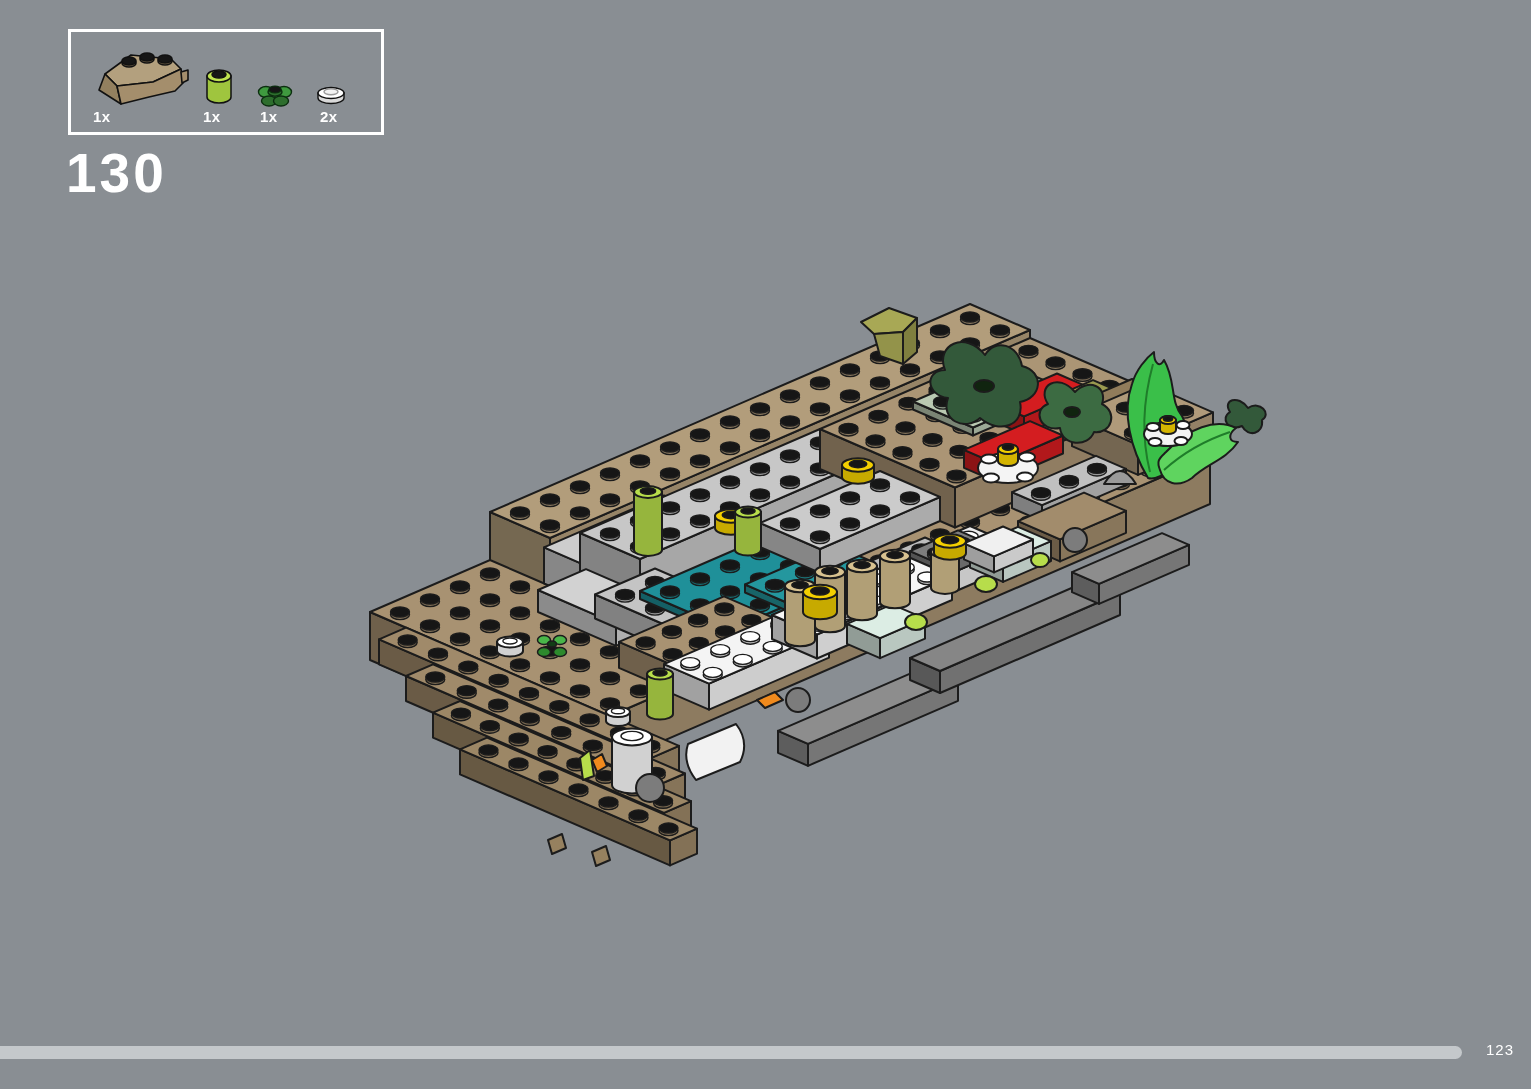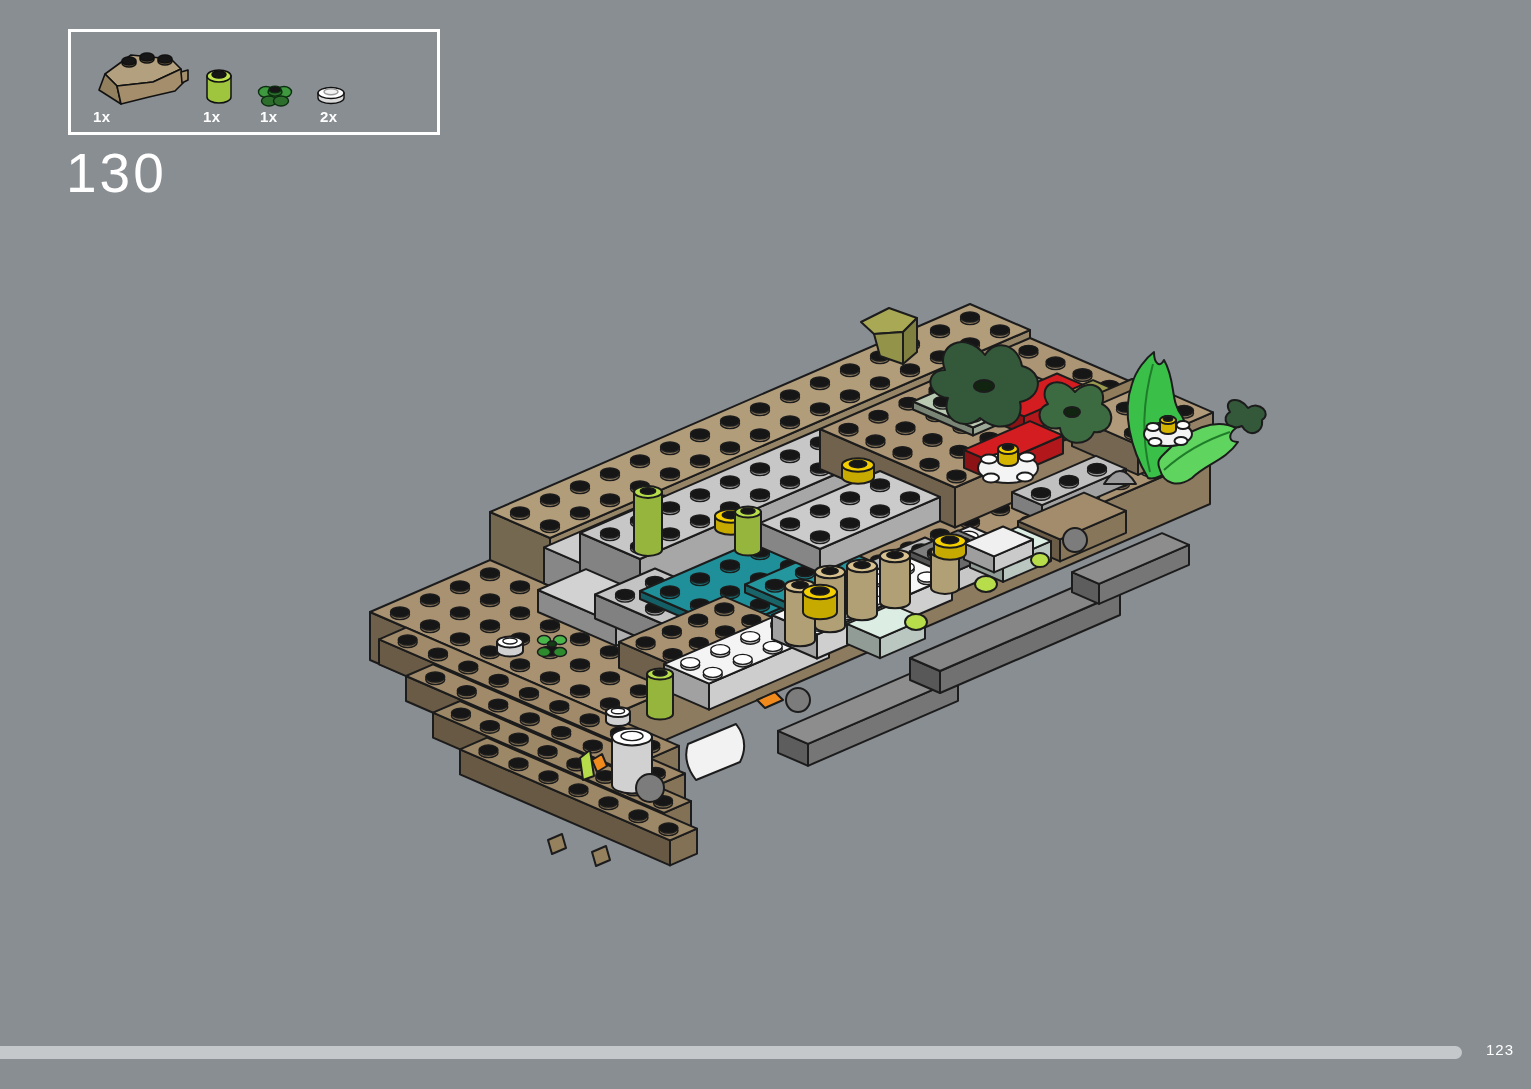--- a/index.html
+++ b/index.html
@@ -4,35 +4,35 @@
 <style>
   html,body{margin:0;padding:0;}
   body{
     width:1531px;height:1089px;overflow:hidden;position:relative;
     background:#898e93;
     font-family:"Liberation Sans", sans-serif;
   }
   .page{position:absolute;inset:0;}
   
   .parts-panel{
-    position:absolute;left:68px;top:29px;width:372px;height:106px;
+    position:absolute;left:68px;top:29px;width:316px;height:106px;
     border:3px solid #ffffff;box-sizing:border-box;
   }
   .part-icon{position:absolute;}
   .part-qty{
     position:absolute;top:76px;color:#ffffff;font-size:15px;font-weight:700;
     letter-spacing:0.5px;
   }
   .qty-1{left:22px;} .qty-2{left:132px;} .qty-3{left:189px;} .qty-4{left:249px;}
   .icon-1{left:20px;top:10px;} .icon-2{left:133px;top:34px;}
   .icon-3{left:186px;top:48px;} .icon-4{left:244px;top:52px;}
   
   .step-number{
     position:absolute;left:66px;top:146px;color:#ffffff;
-    font-size:55px;font-weight:400;letter-spacing:3px;line-height:1;
+    font-size:55px;font-weight:700;letter-spacing:3px;line-height:1;
   }
   
   .model-svg{position:absolute;left:0;top:0;width:1531px;height:1089px;}
   
   .progress-bar{
     position:absolute;left:0;top:1046px;width:1462px;height:13px;
     background:#c4c8cb;border-radius:0 7px 7px 0;
   }
   .page-number{
     position:absolute;right:17px;top:1041px;color:#ffffff;

